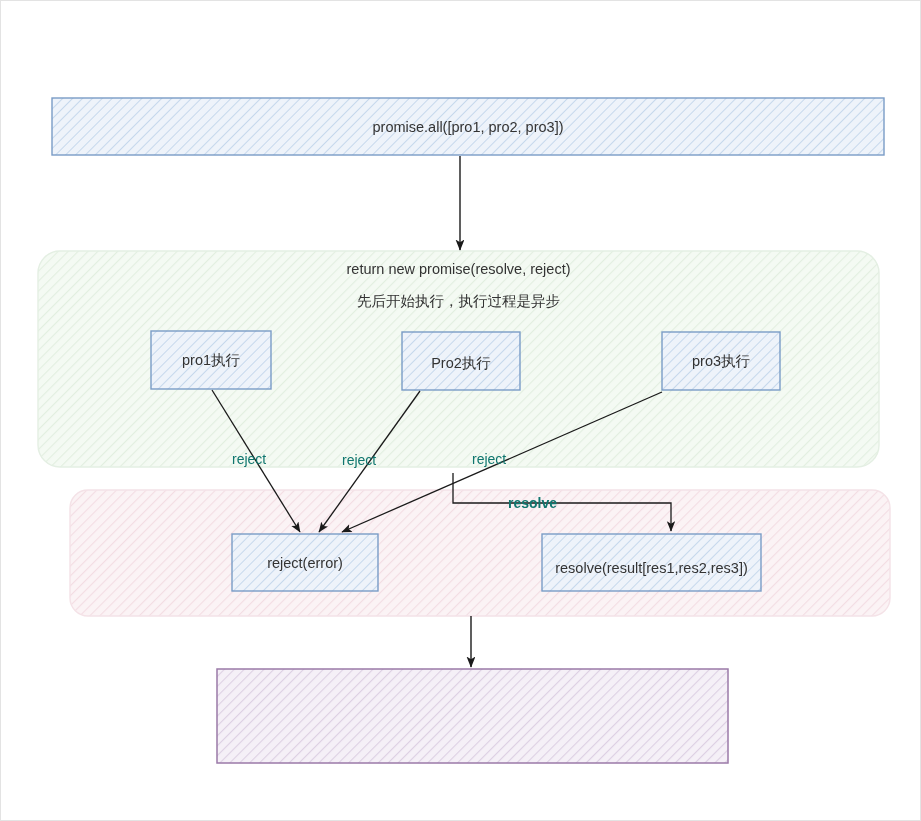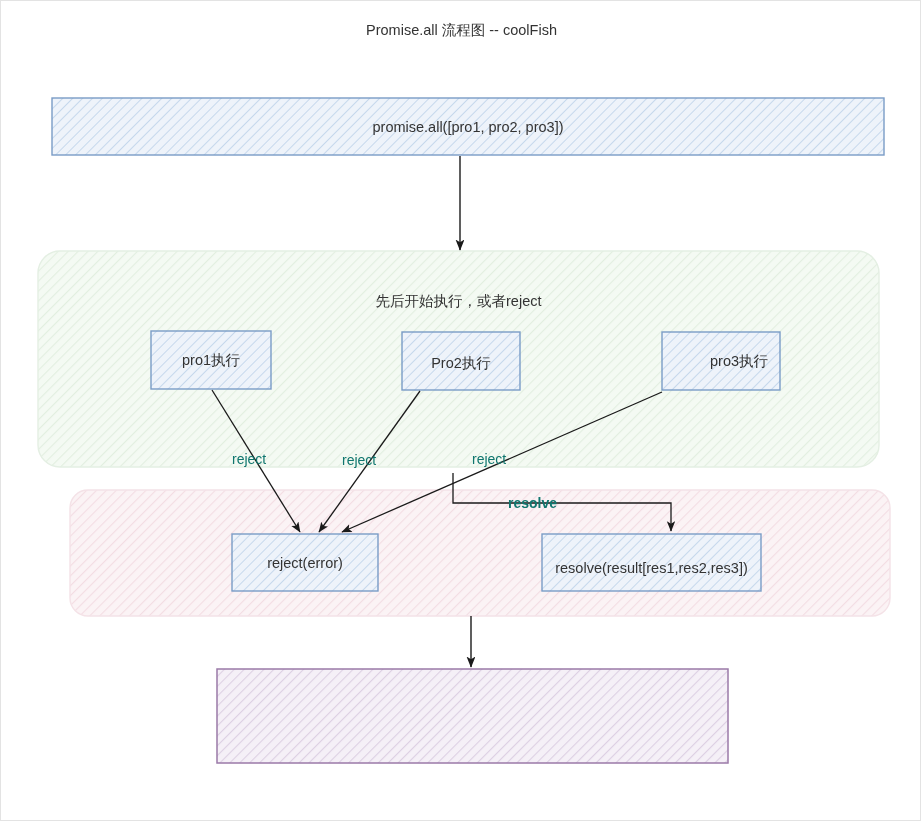--- a/index.html
+++ b/index.html
@@ -52,21 +52,20 @@
     color: #0f766e;
     background: transparent;
     white-space: nowrap;
   }
 </style>
 </head>
 <body>
 
 <div id="canvas">
 
-  <div class="title-text">Promise.all 流程图        -- coolFish</div>
 
   <svg id="diagram-svg" xmlns="http://www.w3.org/2000/svg">
     <defs>
       <pattern id="hatch-blue" patternUnits="userSpaceOnUse" width="7" height="7" patternTransform="rotate(45)">
         <rect width="7" height="7" fill="#eef3fa"></rect>
         <line x1="0" y1="0" x2="0" y2="7" stroke="#c6d8ec" stroke-width="2"></line>
       </pattern>
       <pattern id="hatch-green" patternUnits="userSpaceOnUse" width="7" height="7" patternTransform="rotate(45)">
         <rect width="7" height="7" fill="#f4faf3"></rect>
         <line x1="0" y1="0" x2="0" y2="7" stroke="#e2efe0" stroke-width="2.2"></line>
@@ -107,25 +106,26 @@
 
     <line x1="661" y1="391" x2="341" y2="531" stroke="#1a1a1a" stroke-width="1.3" marker-end="url(#arrowhead)"></line>
 
     <path d="M452,472 L452,502 L670,502 L670,530" fill="none" stroke="#1a1a1a" stroke-width="1.3" marker-end="url(#arrowhead)"></path>
 
     <line x1="470" y1="615" x2="470" y2="666" stroke="#1a1a1a" stroke-width="1.4" marker-end="url(#arrowhead)"></line>
   </svg>
 
   <div class="node-text" style="left:51px; top:97px; width:832px; height:57px;">promise.all([pro1, pro2, pro3])</div>
 
-  <div class="node-text" style="left:37px; top:289px; width:841px; height:22px;">先后开始执行，或者reject</div>
+  <div class="node-text" style="left:37px; top:257px; width:841px; height:22px;">return new promise(resolve, reject)</div>
+  <div class="node-text" style="left:37px; top:289px; width:841px; height:22px;">先后开始执行，执行过程是异步</div>
 
   <div class="node-text" style="left:150px; top:330px; width:120px; height:58px;">pro1执行</div>
   <div class="node-text" style="left:401px; top:331px; width:118px; height:62px;border-radius:16px;">Pro2执行</div>
-  <div class="node-text" style="left:661px; top:331px; width:118px; height:58px;margin-left:18px;">pro3执行</div>
+  <div class="node-text" style="left:661px; top:331px; width:118px; height:58px;">pro3执行</div>
 
   <div class="node-text" style="left:231px; top:533px; width:146px; height:57px;">reject(error)</div>
   <div class="node-text" style="left:541px; top:533px; width:219px; height:68px;">resolve(result[res1,res2,res3])</div>
 
 
   <div class="edge-label" style="left:231px; top:450px;">reject</div>
   <div class="edge-label" style="left:341px; top:451px;">reject</div>
   <div class="edge-label" style="left:471px; top:450px;">reject</div>
   <div class="edge-label" style="left:507px; top:494px;font-weight:bold;">resolve</div>
 

